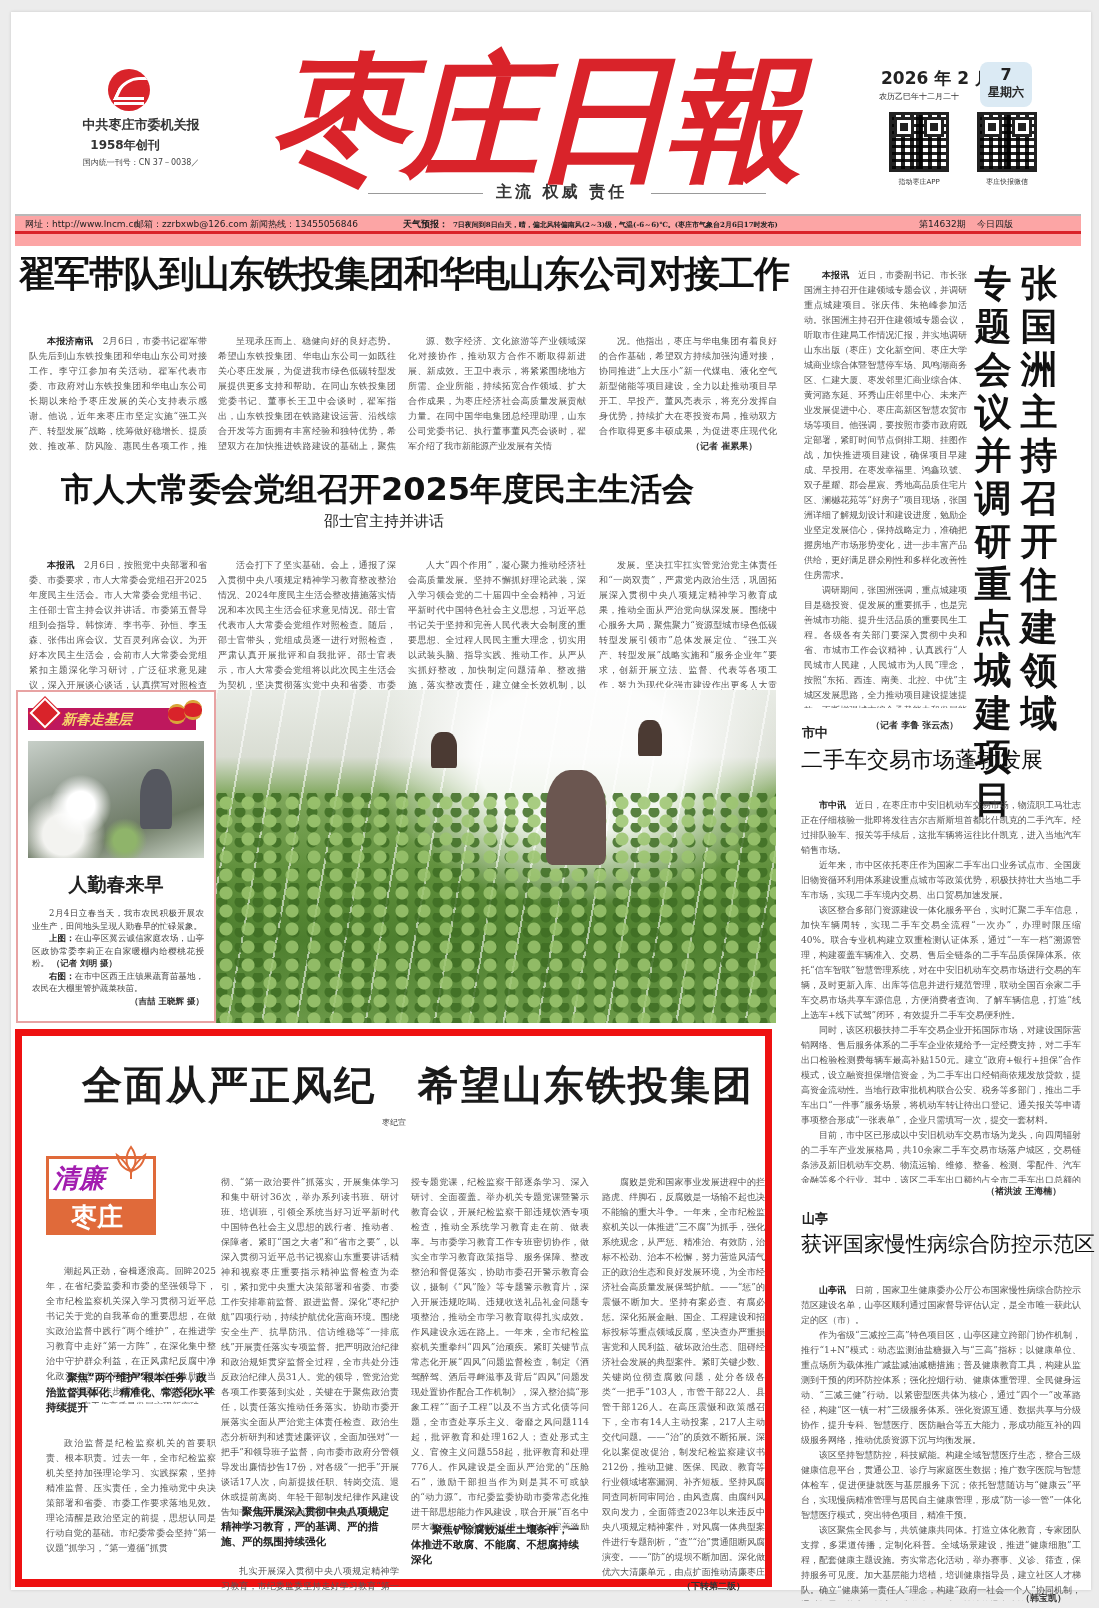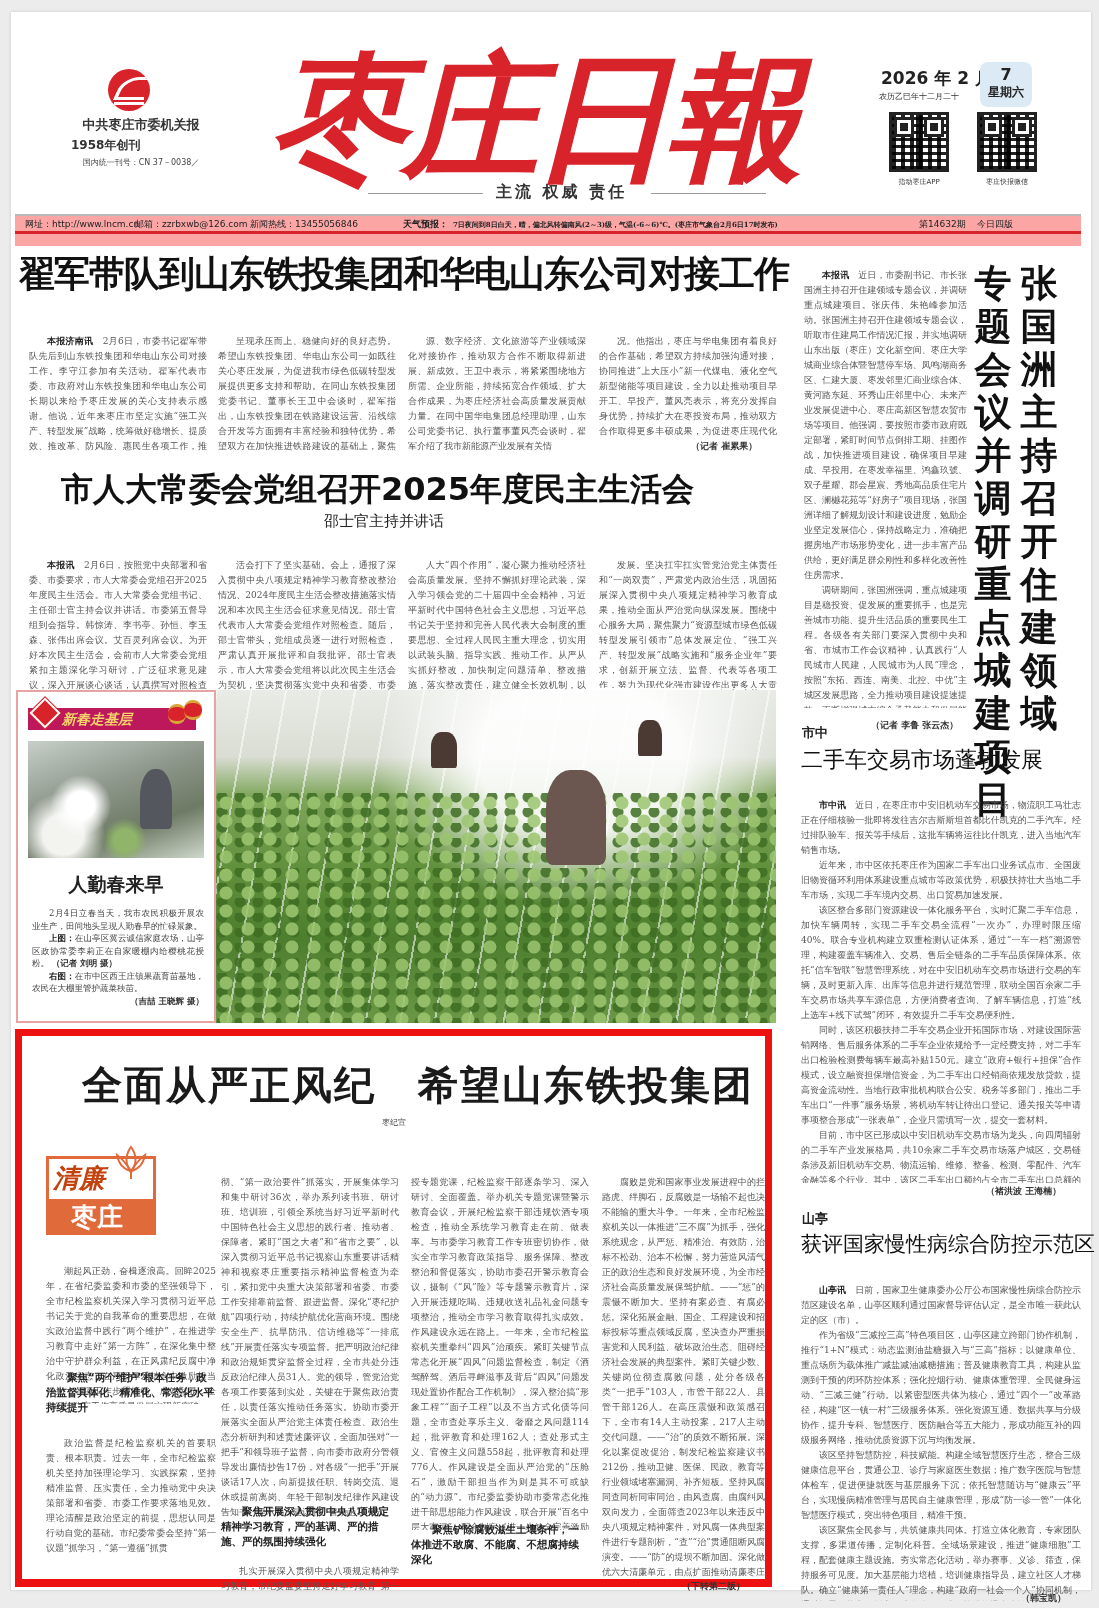--- a/index.html
+++ b/index.html
@@ -8,21 +8,21 @@
   .page { position: absolute; left: 11px; top: 12px; width: 1080px; height: 1578px; background: #fff; box-shadow: 0 0 3px rgba(0,0,0,0.15); }
   .abs { position: absolute; }
   .sans { font-family: "DejaVu Sans", "Liberation Sans", sans-serif; }
   .serif { font-family: "DejaVu Serif", "Liberation Serif", serif; }
 
   
   .logo-circle { left: 97px; top: 57px; width: 42px; height: 42px; border-radius: 50%; background: #d9232a; overflow: hidden; }
   .logo-circle::before { content: ""; position: absolute; left: 10px; top: 8px; width: 24px; height: 20px; border-left: 4px solid #fff; border-top: 3px solid #fff; transform: skewX(-25deg); border-radius: 60% 0 0 0; }
   .logo-circle::after { content: ""; position: absolute; left: 6px; bottom: 6px; width: 30px; height: 3px; background: #fff; box-shadow: 0 -5px 0 #fff; }
   .org-line { left: 60px; top: 104px; width: 140px; text-align: center; font-size: 13px; font-weight: bold; color: #333; }
-  .found-line { left: 60px; top: 125px; width: 140px; text-align: left; font-size: 12px; color: #333; font-weight: bold; }
+  .found-line { left: 44px; top: 125px; width: 140px; text-align: center; font-size: 12px; color: #333; font-weight: bold; }
   .cn-line { left: 50px; top: 145px; width: 160px; text-align: center; font-size: 8px; color: #444; }
   .mast-title { left: 258px; top: 18px; width: 580px; height: 175px; font-size: 138px; line-height: 175px; color: #d9232a; font-family: "DejaVu Serif", serif; font-weight: bold; font-style: italic; letter-spacing: -6px; white-space: nowrap; }
   .slogan { left: 485px; top: 170px; font-size: 16px; font-weight: bold; letter-spacing: 3px; color: #333; }
   .slogan-rule-l { left: 357px; top: 181px; width: 115px; height: 1px; background: #999; }
   .slogan-rule-r { left: 640px; top: 181px; width: 115px; height: 1px; background: #999; }
   .date-main { left: 870px; top: 55px; font-size: 17px; font-weight: bold; color: #222; }
   .lunar { left: 868px; top: 79px; font-size: 8px; color: #333; }
   .day-box { left: 969px; top: 50px; width: 52px; height: 45px; background: #dbeaf4; border-radius: 8px; text-align: center; }
   .day-num { display: block; font-size: 16px; font-weight: bold; padding-top: 3px; }
   .day-week { display: block; font-size: 12px; font-weight: bold; }
@@ -76,21 +76,21 @@
   .spring-person { position: absolute; left: 112px; top: 28px; width: 32px; height: 60px; background: #55575f; border-radius: 45% 45% 10% 10%; }
   .spring-title { position: absolute; left: 0; top: 180px; width: 196px; text-align: center; font-size: 19px; font-weight: bold; color: #222; }
   .spring-text { position: absolute; left: 14px; top: 215px; width: 172px; font-size: 8.5px; line-height: 12.5px; color: #444; text-indent: 2em; text-align: justify; }
   .spring-text p { margin: 0; }
 
   
   .disc-box { left: 4px; top: 1017px; width: 757px; height: 558px; border: 7px solid #ee1111; border-bottom-width: 8px; background: #fff; }
   .disc-title { position: absolute; left: 60px; top: 22px; font-size: 40px; font-weight: bold; color: #1a1a1a; letter-spacing: 2px; white-space: nowrap; font-family: "DejaVu Serif", serif; }
   .disc-byline { position: absolute; left: 360px; top: 81px; font-size: 8px; color: #444; }
   .qing-logo { position: absolute; left: 24px; top: 120px; width: 110px; height: 76px; border: 3px solid #e06a3a; background: #fff; }
-  .qing-top { position: absolute; left: 4px; top: 2px; font-size: 26px; color: #c2410c; font-weight: bold; font-style: italic; font-family: Liberation Sans, sans-serif; text-align: center; }
+  .qing-top { position: absolute; left: 4px; top: 2px; font-size: 26px; color: #a21caf; font-weight: bold; font-style: italic; font-family: Liberation Sans, sans-serif; text-align: center; }
   .qing-bottom { position: absolute; left: -3px; top: 40px; width: 110px; height: 36px; background: #e06a3a; color: #fff; font-size: 26px; font-weight: bold; text-align: center; padding-right: 8px; line-height: 36px; font-family: "DejaVu Serif", serif; }
   .lotus { position: absolute; right: 2px; top: -16px; width: 40px; height: 36px; }
   .subhead { font-family: "DejaVu Sans", sans-serif; font-weight: bold; color: #222; font-size: 10.5px; line-height: 15px; text-indent: 2em; }
 </style>
 </head>
 <body>
 
 <div class="page">
 
   <div class="abs logo-circle"></div>

